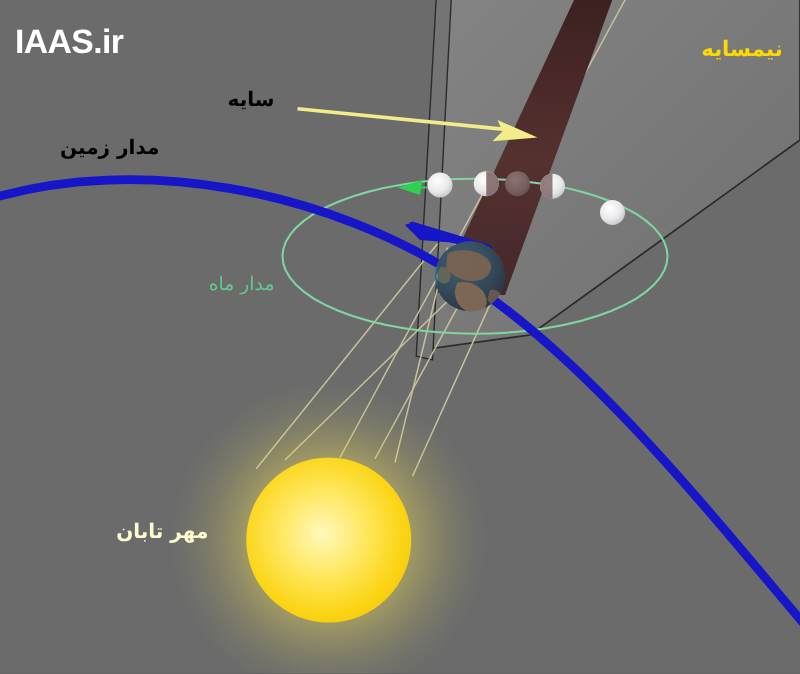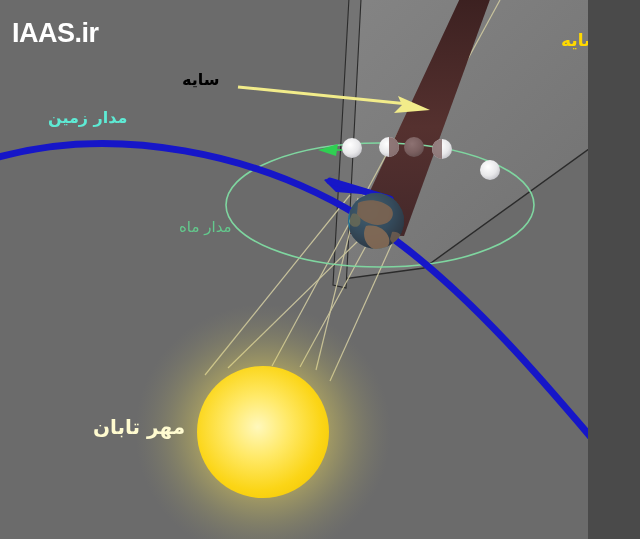--- a/index.html
+++ b/index.html
@@ -2,21 +2,21 @@
 <html><head>
 <meta charset="utf-8">
 <style>
   html, body {
     margin: 0;
     padding: 0;
     background: #4a4a4a;
   }
   #stage {
     position: relative;
-    width: 588px;
+    width: 640px;
     height: 539px;
     overflow: hidden;
     background: #6b6b6b;
     font-family: "DejaVu Sans", sans-serif;
   }
   #scene {
     position: absolute;
     inset: 0;
   }
   .lbl {
@@ -48,36 +48,35 @@
   #lbl-umbra {
     left: 182px;
     top: 70px;
     color: #000000;
     font-size: 16px;
     font-weight: bold;
   }
   #lbl-earth-orbit {
     left: 48px;
     top: 108px;
-    color: #5eead4;
+    color: #000000;
     font-size: 16px;
     font-weight: bold;
   }
   #lbl-moon-orbit {
     left: 167px;
     top: 218px;
     color: #63c98d;
     font-size: 15px;
-    margin-left: 12px;
   }
   #lbl-sun {
     left: 93px;
     top: 415px;
     color: #fffbd0;
-    font-size: 20px;
+    font-size: 16px;
     font-weight: bold;
     text-align: center;
   }
 </style>
 </head>
 <body>
 
 <div id="stage">
 
   <svg id="scene" viewBox="0 0 640 539" width="640" height="539">

